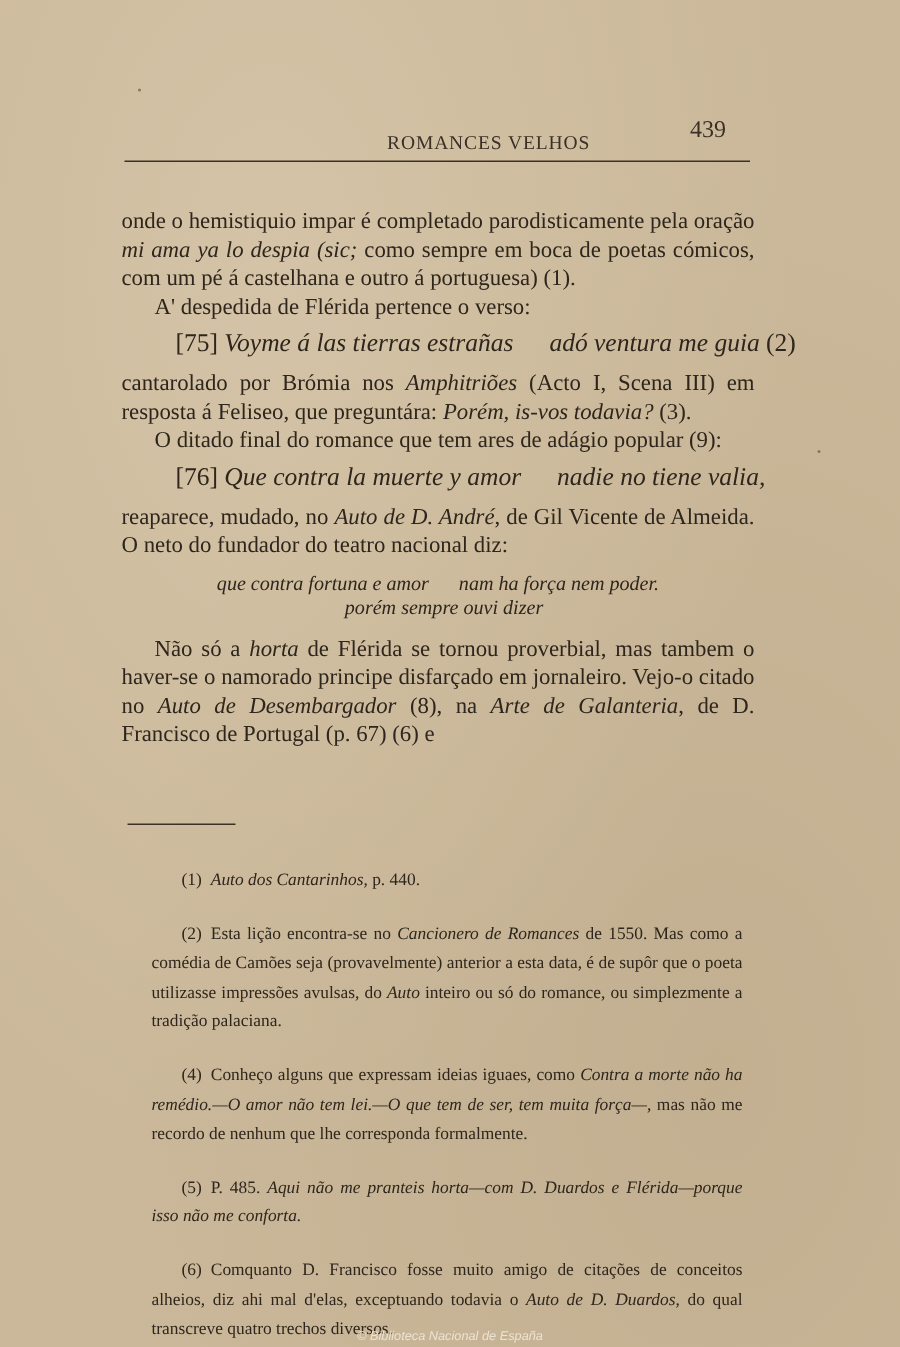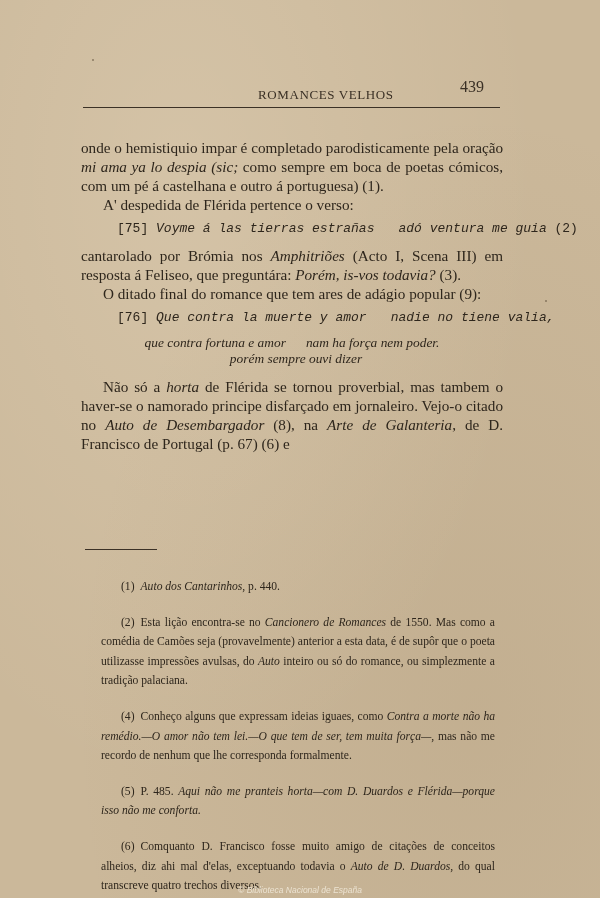--- a/index.html
+++ b/index.html
@@ -36,22 +36,22 @@
       position: absolute; left: 81px; top: 122px; width: 422px;
       font-size: 15.2px; line-height: 19px; text-align: justify;
       font-family: "Liberation Serif", serif;
       color: #2e261c;
       margin-top: 16px;
     }
     .body-text p { margin: 0; }
     .indent { text-indent: 22px; }
     i, .it { font-style: italic; }
     .verse {
-      font-size: 13px; line-height: 18px; margin: 6px 0 8px 0;
-      font-family: Liberation Mono, monospace;
+      font-size: 17px; line-height: 18px; margin: 6px 0 8px 0;
+      font-family: Liberation Serif, serif;
       white-space: nowrap;
     }
     .verse .num { font-style: normal; }
     .verse .gap { display: inline-block; width: 24px; }
     .verse-block { text-align: center; margin: 8px 0 10px 0; font-size: 13.4px; line-height: 16px; font-style: italic; }
     .fn-rule {
       position: absolute; left: 85px; top: 549px; width: 72px; height: 0;
       border-top: 1.2px solid #3b3126;
     }
     .footnotes {
@@ -91,20 +91,21 @@
     </div>
 
     <p><span>cantarolado por Brómia nos </span><i>Amphitriões</i><span> (Acto I, Scena III) em resposta á Feliseo, que preguntára: </span><i>Porém, is-vos todavia?</i><span> (3).</span></p>
     <p class="indent">O ditado final do romance que tem ares de adágio popular (9):</p>
 
     <div class="verse" style="padding-left:36px;">
       <span class="num">[76]</span>
       <i>Que contra la muerte y amor</i><span class="gap"></span><i>nadie no tiene valia,</i>
     </div>
 
+    <p style="margin-top:4px;"><span>reaparece, mudado, no </span><i>Auto de D. André</i><span>, de Gil Vicente de Almeida. O neto do fundador do teatro nacional diz:</span></p>
 
     <div class="verse-block">
       <div><span>que contra fortuna e amor</span><span class="gap" style="display:inline-block;width:20px;"></span><span>nam ha força nem poder.</span></div>
       <div style="padding-left:8px;">porém sempre ouvi dizer</div>
     </div>
 
     <p class="indent" style="margin-top:10px;"><span>Não só a </span><i>horta</i><span> de Flérida se tornou proverbial, mas tambem o haver-se o namorado principe disfarçado em jornaleiro. Vejo-o citado no </span><i>Auto de Desembargador</i><span> (8), na </span><i>Arte de Galanteria</i><span>, de D. Francisco de Portugal (p. 67) (6) e</span></p>
   </div>
 
   <div class="fn-rule"></div>

